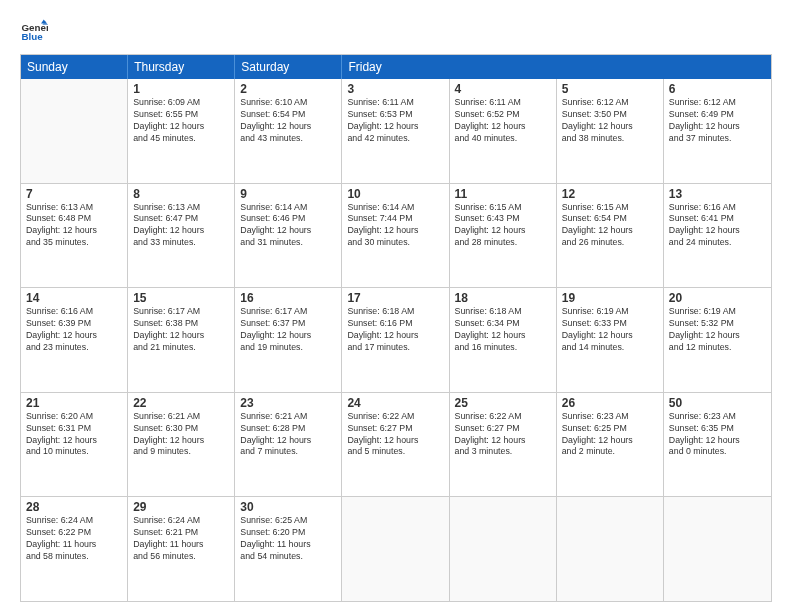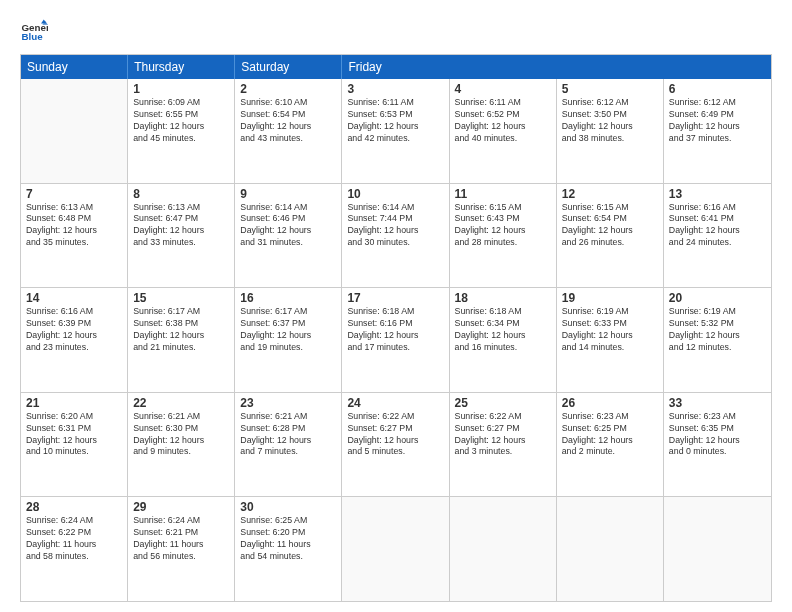--- a/index.html
+++ b/index.html
@@ -311,21 +311,21 @@
             <div class="cell-text">and 3 minutes.</div>
           </div>
           <div class="cal-cell">
             <span class="day-num">26</span>
             <div class="cell-text">Sunrise: 6:23 AM</div>
             <div class="cell-text">Sunset: 6:25 PM</div>
             <div class="cell-text">Daylight: 12 hours</div>
             <div class="cell-text">and 2 minute.</div>
           </div>
           <div class="cal-cell">
-            <span class="day-num">33</span>
+            <span class="day-num">50</span>
             <div class="cell-text">Sunrise: 6:23 AM</div>
             <div class="cell-text">Sunset: 6:35 PM</div>
             <div class="cell-text">Daylight: 12 hours</div>
             <div class="cell-text">and 0 minutes.</div>
           </div>
         </div>
         <div class="cal-row">
           <div class="cal-cell">
             <span class="day-num">28</span>
             <div class="cell-text">Sunrise: 6:24 AM</div>

